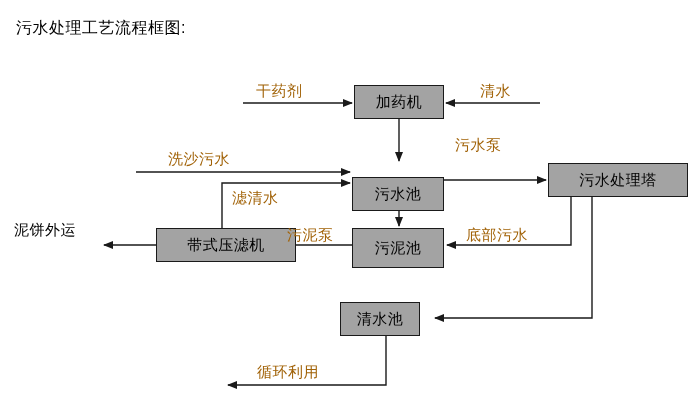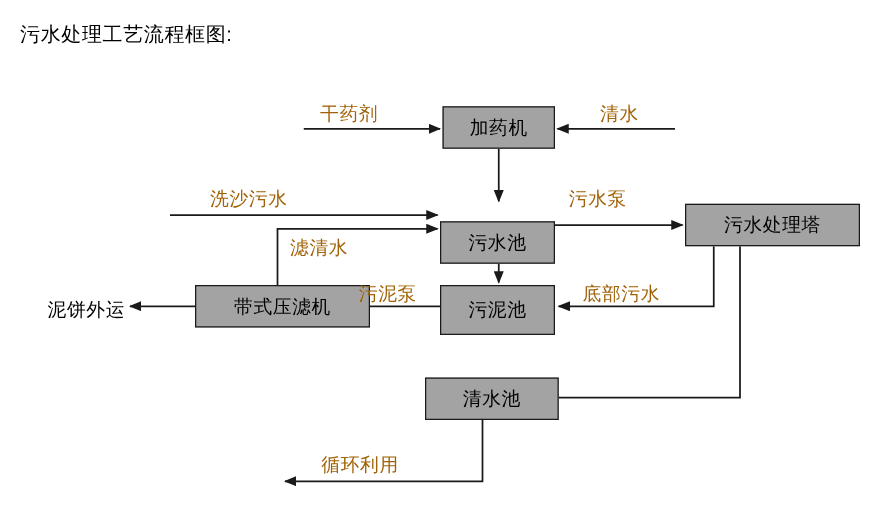--- a/index.html
+++ b/index.html
@@ -97,24 +97,24 @@
   </g>
 </svg>
 
 <div class="diagram-title">污水处理工艺流程框图:</div>
 
 <div class="node" style="left:354px; top:85px; width:90px; height:34px;">加药机</div>
 <div class="node" style="left:352px; top:163px; width:92px; height:34px;margin-top:14px;">污水池</div>
 <div class="node" style="left:548px; top:163px; width:140px; height:34px;">污水处理塔</div>
 <div class="node" style="left:156px; top:228px; width:140px; height:34px;">带式压滤机</div>
 <div class="node" style="left:352px; top:228px; width:92px; height:40px;">污泥池</div>
-<div class="node" style="left:340px; top:302px; width:107px; height:34px;">清水池</div>
+<div class="node" style="left:340px; top:302px; width:80px; height:34px;">清水池</div>
 
 <div class="edge-label" style="left:256px; top:82px;">干药剂</div>
 <div class="edge-label" style="left:480px; top:82px;">清水</div>
 <div class="edge-label" style="left:168px; top:150px;">洗沙污水</div>
-<div class="edge-label" style="left:455px; top:150px;font-family:Liberation Mono, monospace;">污水泵</div>
+<div class="edge-label" style="left:455px; top:136px;font-family:Liberation Mono, monospace;">污水泵</div>
 <div class="edge-label" style="left:232px; top:189px;">滤清水</div>
 <div class="edge-label" style="left:287px; top:226px;">污泥泵</div>
 <div class="edge-label" style="left:466px; top:226px;">底部污水</div>
 <div class="edge-label" style="left:257px; top:363px;">循环利用</div>
 
-<div class="terminal-label" style="left:14px; top:239px;margin-left:24px;">泥饼外运</div>
+<div class="terminal-label" style="left:14px; top:221px;">泥饼外运</div>
 
 </body></html>

